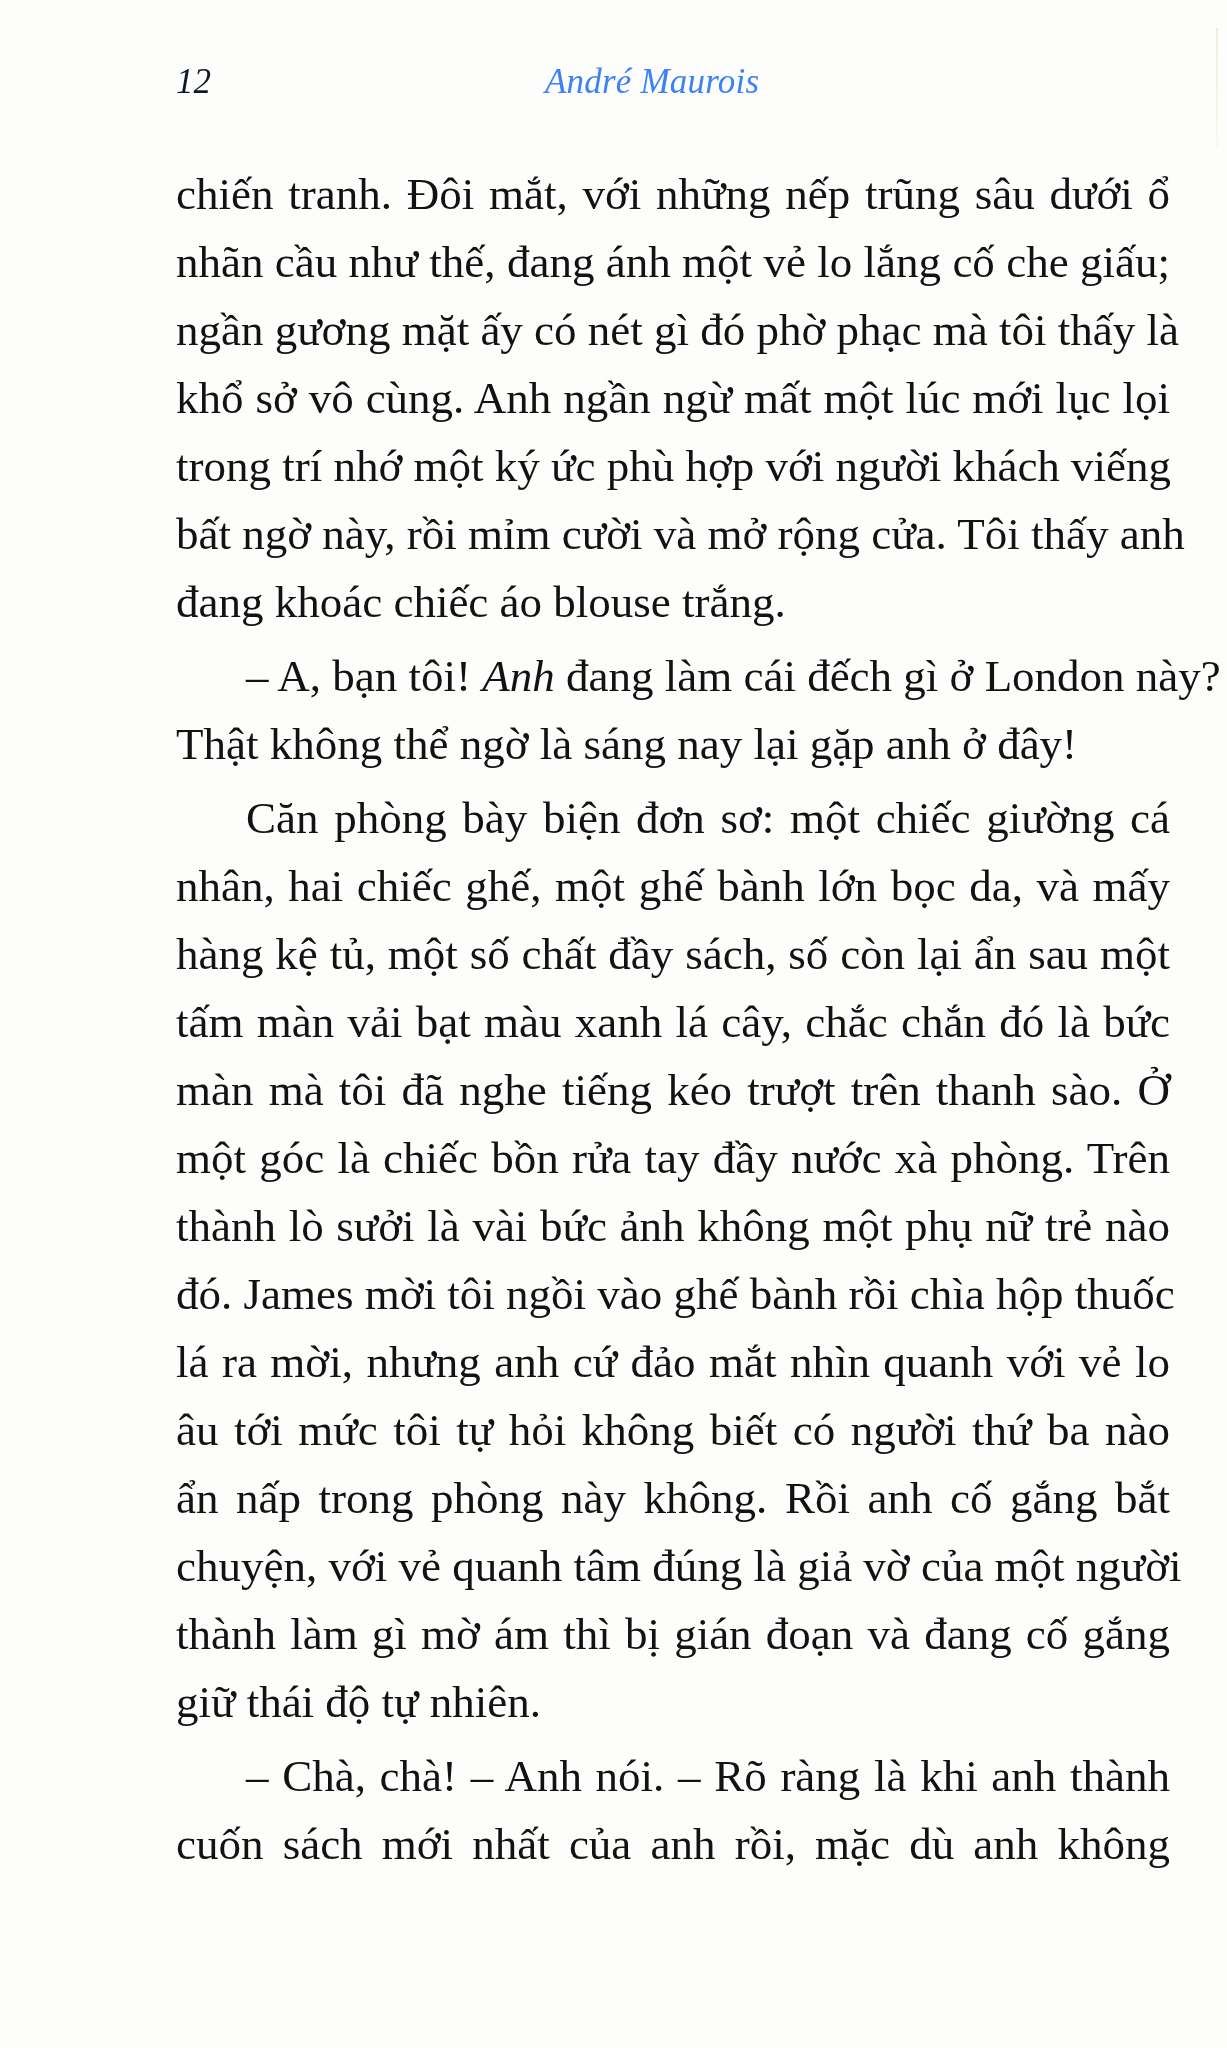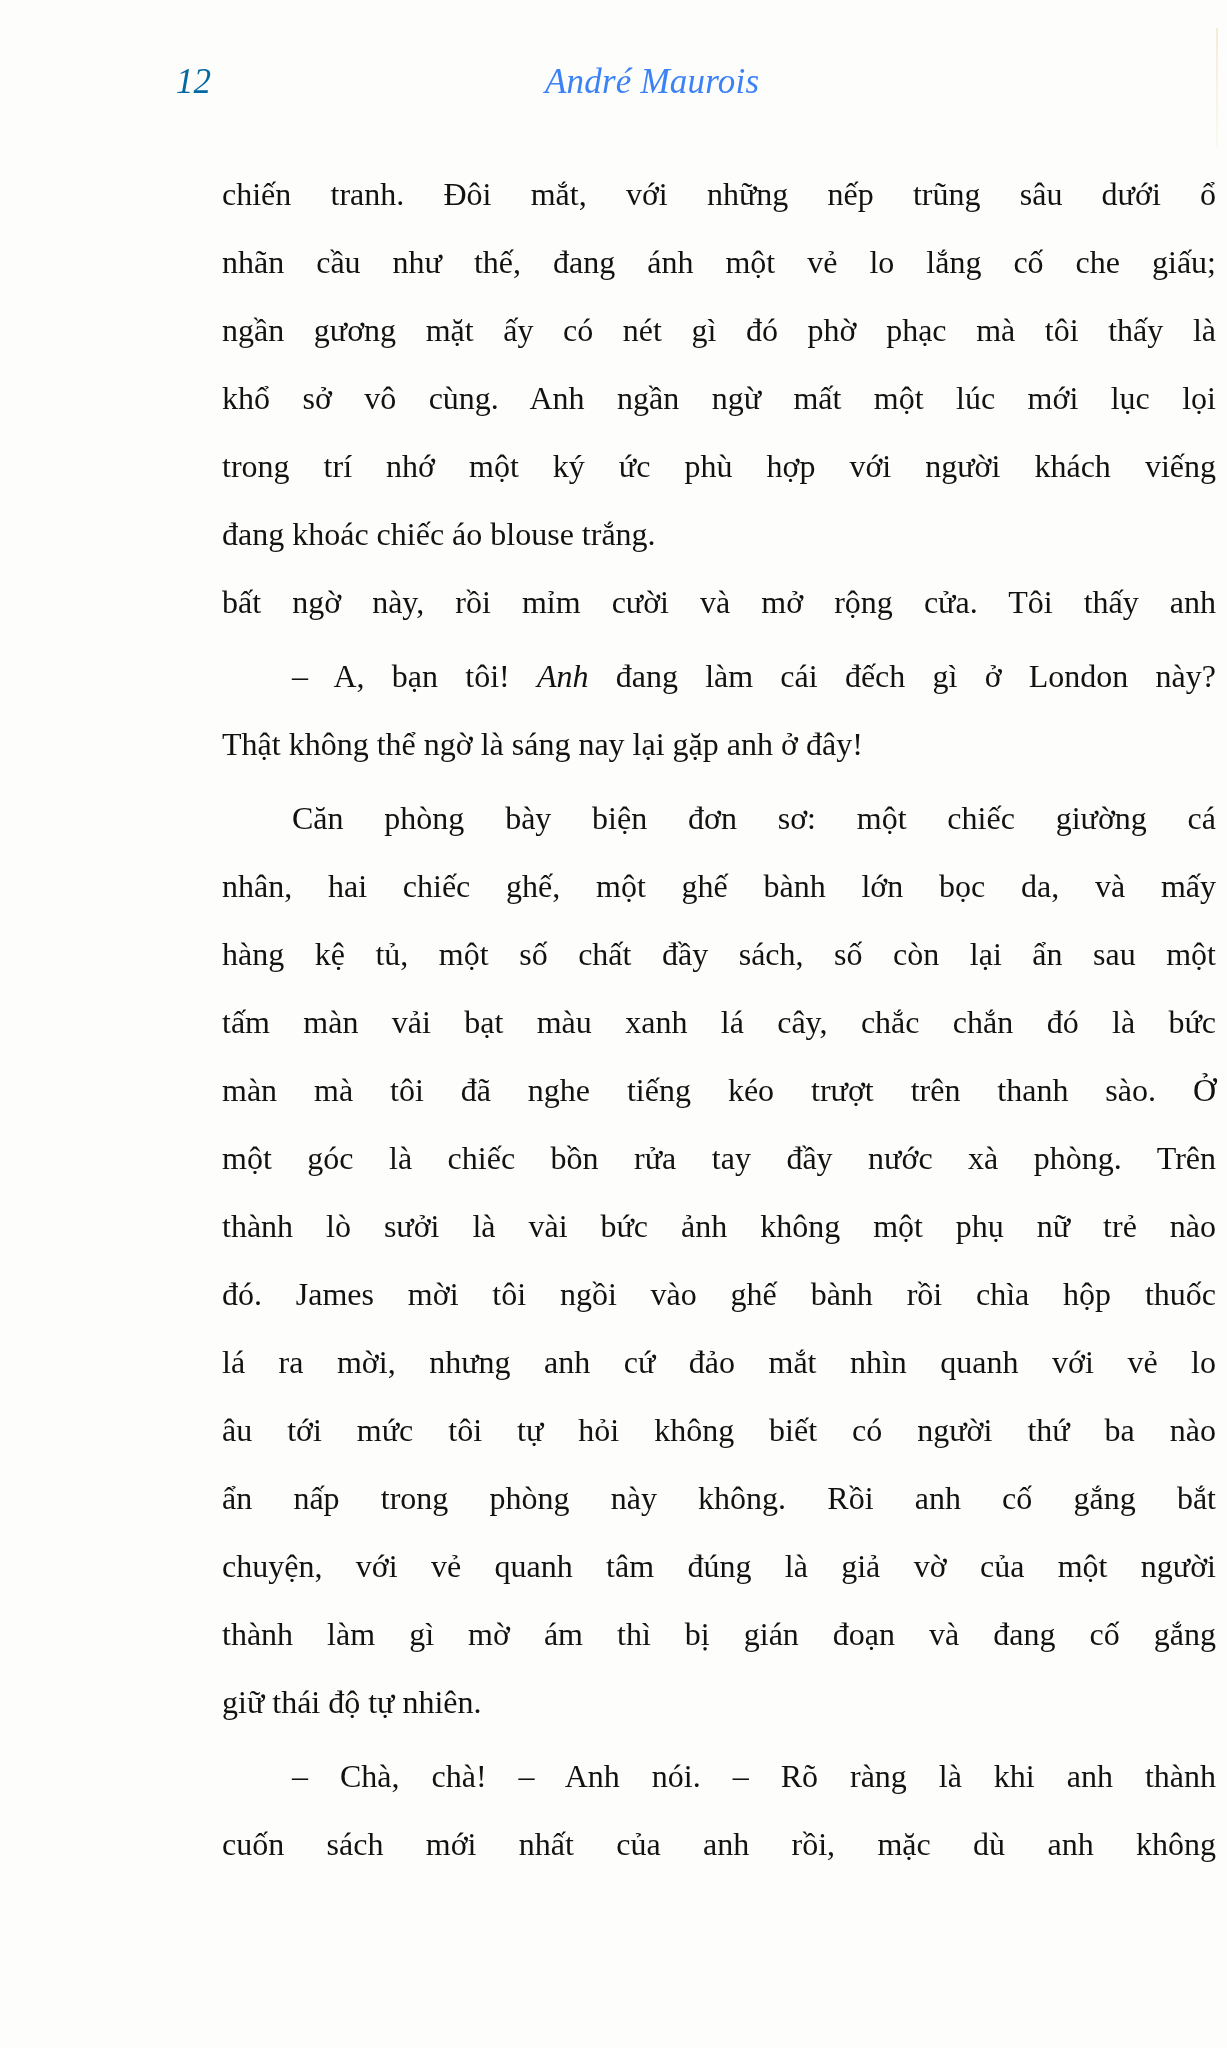--- a/index.html
+++ b/index.html
@@ -30,41 +30,40 @@
       width: 1227px;
       height: 44px;
     }
     .page-number {
       position: absolute;
       left: 176px;
       top: 2px;
       font-style: italic;
       font-size: 35px;
       line-height: 40px;
-      color: #0369a1;
+      color: #0f172a;
     }
     .author {
       position: absolute;
       left: 545px;
       top: 2px;
       font-style: italic;
       font-size: 35px;
       line-height: 40px;
       color: #3b82f6;
       letter-spacing: 0.2px;
     }
     .body-text {
       position: absolute;
       left: 176px;
       top: 160px;
       width: 994px;
-      font-size: 32px;
+      font-size: 45px;
       line-height: 68px;
       color: #121212;
-      margin-left: 46px;
     }
     .para {
       margin: 0 0 6px 0;
       text-align: justify;
       text-align-last: justify;
     }
     .para.indent .line:first-child {
       padding-left: 70px;
       font-family: Liberation Serif, serif;
     }
@@ -93,22 +92,22 @@
 </div>
 
 <div class="body-text">
 
   <div class="para">
     <span class="line">chiến tranh. Đôi mắt, với những nếp trũng sâu dưới ổ</span>
     <span class="line">nhãn cầu như thế, đang ánh một vẻ lo lắng cố che giấu;</span>
     <span class="line">ngần gương mặt ấy có nét gì đó phờ phạc mà tôi thấy là</span>
     <span class="line">khổ sở vô cùng. Anh ngần ngừ mất một lúc mới lục lọi</span>
     <span class="line">trong trí nhớ một ký ức phù hợp với người khách viếng</span>
+    <span class="line">bất ngờ này, rồi mỉm cười và mở rộng cửa. Tôi thấy anh</span>
     <span class="line short">đang khoác chiếc áo blouse trắng.</span>
-    <span class="line">bất ngờ này, rồi mỉm cười và mở rộng cửa. Tôi thấy anh</span>
   </div>
 
   <div class="para indent">
     <span class="line"><span>– A, bạn tôi! </span><span class="em">Anh</span><span> đang làm cái đếch gì ở London này?</span></span>
     <span class="line short">Thật không thể ngờ là sáng nay lại gặp anh ở đây!</span>
   </div>
 
   <div class="para indent">
     <span class="line">Căn phòng bày biện đơn sơ: một chiếc giường cá</span>
     <span class="line">nhân, hai chiếc ghế, một ghế bành lớn bọc da, và mấy</span>

